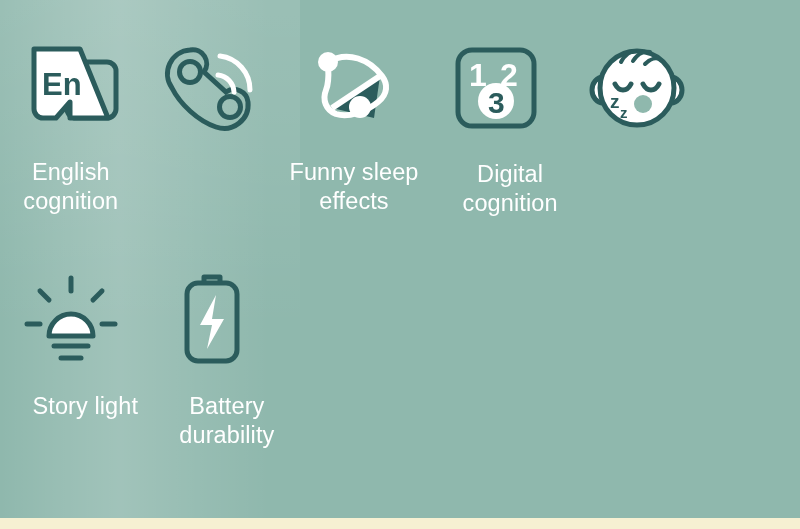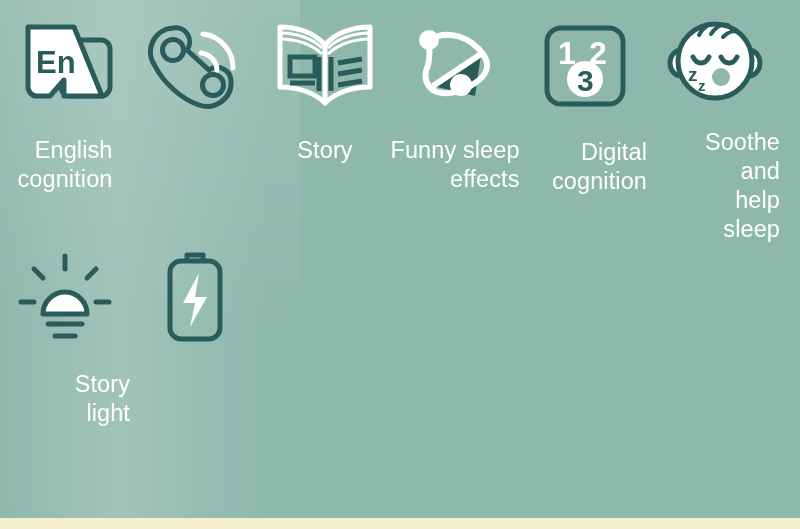--- a/index.html
+++ b/index.html
@@ -62,23 +62,23 @@
     background: #f6f0d2;
   }
 
   .grid {
     position: absolute;
     left: 0;
     top: 0;
     width: 708px;
     height: 518px;
     display: grid;
-    grid-template-columns: repeat(6, 1fr);
+    grid-template-columns: repeat(5, 1fr);
     grid-template-rows: 232px 232px;
-    padding-top: 12px;
+    padding-top: 34px;
     box-sizing: border-box;
   }
 
   .cell {
     display: flex;
     flex-direction: column;
     align-items: center;
   }
 
   .icon-box {
@@ -87,21 +87,21 @@
     display: flex;
     align-items: center;
     justify-content: center;
   }
 
   .cell-label {
     margin-top: 16px;
     color: #ffffff;
     font-size: 23.5px;
     line-height: 29px;
-    text-align: right;
+    text-align: center;
     font-weight: 400;
     letter-spacing: 0.1px;
     white-space: pre-line;
     max-width: 185px;
   }
 
   .row2 .cell-label {
     margin-top: 18px;
     margin-left: 29px;
   }
@@ -138,41 +138,20 @@
                    A24 24 0 0 0 88 60 A14 14 0 0 0 66 50
                    L44 30 A14 14 0 0 0 30 8 Z" fill="none" stroke="#2b5c5c" stroke-width="5"></path>
           <circle cx="30" cy="30" r="10.5" fill="none" stroke="#2b5c5c" stroke-width="5"></circle>
           <circle cx="70" cy="65" r="10.5" fill="none" stroke="#2b5c5c" stroke-width="5"></circle>
           <path d="M60 14 A34 34 0 0 1 90 48" fill="none" stroke="#ffffff" stroke-width="5" stroke-linecap="round"></path>
           <path d="M58 33 A18 18 0 0 1 74 50" fill="none" stroke="#ffffff" stroke-width="5" stroke-linecap="round"></path>
         </svg>
       </div>
     </div>
 
-    <div class="cell">
-      <div class="icon-box">
-        <svg width="110" height="90" viewBox="0 0 110 90">
-          <path d="M55 24 C45 12 28 6 10 6 L10 66 C28 66 45 72 55 82
-                   C65 72 82 66 100 66 L100 6 C82 6 65 12 55 24 Z" fill="none" stroke="#ffffff" stroke-width="5" stroke-linejoin="round"></path>
-          <path d="M55 24 L55 82" fill="none" stroke="#ffffff" stroke-width="5"></path>
-          <path d="M10 12 C26 12 42 17 52 27" fill="none" stroke="#ffffff" stroke-width="3"></path>
-          <path d="M10 18 C26 18 42 23 52 33" fill="none" stroke="#ffffff" stroke-width="3"></path>
-          <path d="M100 12 C84 12 68 17 58 27" fill="none" stroke="#ffffff" stroke-width="3"></path>
-          <path d="M100 18 C84 18 68 23 58 33" fill="none" stroke="#ffffff" stroke-width="3"></path>
-          <rect x="20" y="36" width="25" height="19" fill="none" stroke="#2b5c5c" stroke-width="5"></rect>
-          <line x1="20" y1="62" x2="45" y2="62" stroke="#2b5c5c" stroke-width="5"></line>
-          <line x1="49" y1="36" x2="49" y2="70" stroke="#2b5c5c" stroke-width="5"></line>
-          <line x1="61" y1="36" x2="61" y2="70" stroke="#2b5c5c" stroke-width="5"></line>
-          <line x1="68" y1="42" x2="92" y2="38" stroke="#2b5c5c" stroke-width="5"></line>
-          <line x1="68" y1="53" x2="92" y2="49" stroke="#2b5c5c" stroke-width="5"></line>
-          <line x1="68" y1="64" x2="92" y2="60" stroke="#2b5c5c" stroke-width="5"></line>
-        </svg>
-      </div>
-      <div class="cell-label">Story</div>
-    </div>
 
     <div class="cell">
       <div class="icon-box">
         <svg width="92" height="92" viewBox="0 0 92 92">
           <path d="M72 34 L66 76 L24 66 Z" fill="#2b5c5c"></path>
           <path d="M20 20 C40 8 62 18 74 34 C80 42 80 52 70 60
                    C58 70 40 76 28 72 C18 68 14 58 18 48
                    C22 38 20 28 20 20 Z" fill="none" stroke="#ffffff" stroke-width="6" stroke-linejoin="round"></path>
           <path d="M24 66 L72 34" fill="none" stroke="#ffffff" stroke-width="6"></path>
           <circle cx="20" cy="20" r="10" fill="#ffffff"></circle>
@@ -206,22 +185,20 @@
           <path d="M36 20 C40 12 46 9 50 9" fill="none" stroke="#2b5c5c" stroke-width="4" stroke-linecap="round"></path>
           <path d="M48 19 C53 11 60 9 65 10" fill="none" stroke="#2b5c5c" stroke-width="4" stroke-linecap="round"></path>
           <path d="M60 22 C66 16 72 15 76 18" fill="none" stroke="#2b5c5c" stroke-width="4" stroke-linecap="round"></path>
           <path d="M30 42 C34 50 42 50 46 42" fill="none" stroke="#2b5c5c" stroke-width="5" stroke-linecap="round"></path>
           <path d="M58 42 C62 50 70 50 74 42" fill="none" stroke="#2b5c5c" stroke-width="5" stroke-linecap="round"></path>
           <circle cx="58" cy="62" r="9" fill="#8fb8ad"></circle>
           <text x="25" y="66" font-family="'Liberation Sans', sans-serif" font-size="19" font-weight="bold" fill="#2b5c5c">z</text>
           <text x="35" y="76" font-family="'Liberation Sans', sans-serif" font-size="15" font-weight="bold" fill="#2b5c5c">z</text>
         </svg>
       </div>
-      <div class="cell-label">Soothe and
-help sleep</div>
     </div>
 
     <div class="cell row2">
       <div class="icon-box">
         <svg width="96" height="92" viewBox="0 0 96 92">
           <line x1="48" y1="4" x2="48" y2="17" stroke="#2b5c5c" stroke-width="5" stroke-linecap="round"></line>
           <line x1="17" y1="17" x2="26" y2="26" stroke="#2b5c5c" stroke-width="5" stroke-linecap="round"></line>
           <line x1="79" y1="17" x2="70" y2="26" stroke="#2b5c5c" stroke-width="5" stroke-linecap="round"></line>
           <line x1="4" y1="50" x2="17" y2="50" stroke="#2b5c5c" stroke-width="5" stroke-linecap="round"></line>
           <line x1="92" y1="50" x2="79" y2="50" stroke="#2b5c5c" stroke-width="5" stroke-linecap="round"></line>
@@ -234,18 +211,20 @@
     </div>
 
     <div class="cell row2">
       <div class="icon-box">
         <svg width="68" height="94" viewBox="0 0 68 94">
           <path d="M26 10 L26 4 L42 4 L42 10" fill="none" stroke="#2b5c5c" stroke-width="5" stroke-linejoin="round"></path>
           <rect x="9" y="10" width="50" height="78" rx="11" ry="11" fill="none" stroke="#2b5c5c" stroke-width="5"></rect>
           <path d="M38 22 L22 52 L34 52 L29 76 L46 46 L34 46 Z" fill="#ffffff"></path>
         </svg>
       </div>
+      <div class="cell-label">Battery
+durability</div>
     </div>
 
   </div>
 
   <div class="bottom-strip"></div>
 </div>
 
 </body></html>

